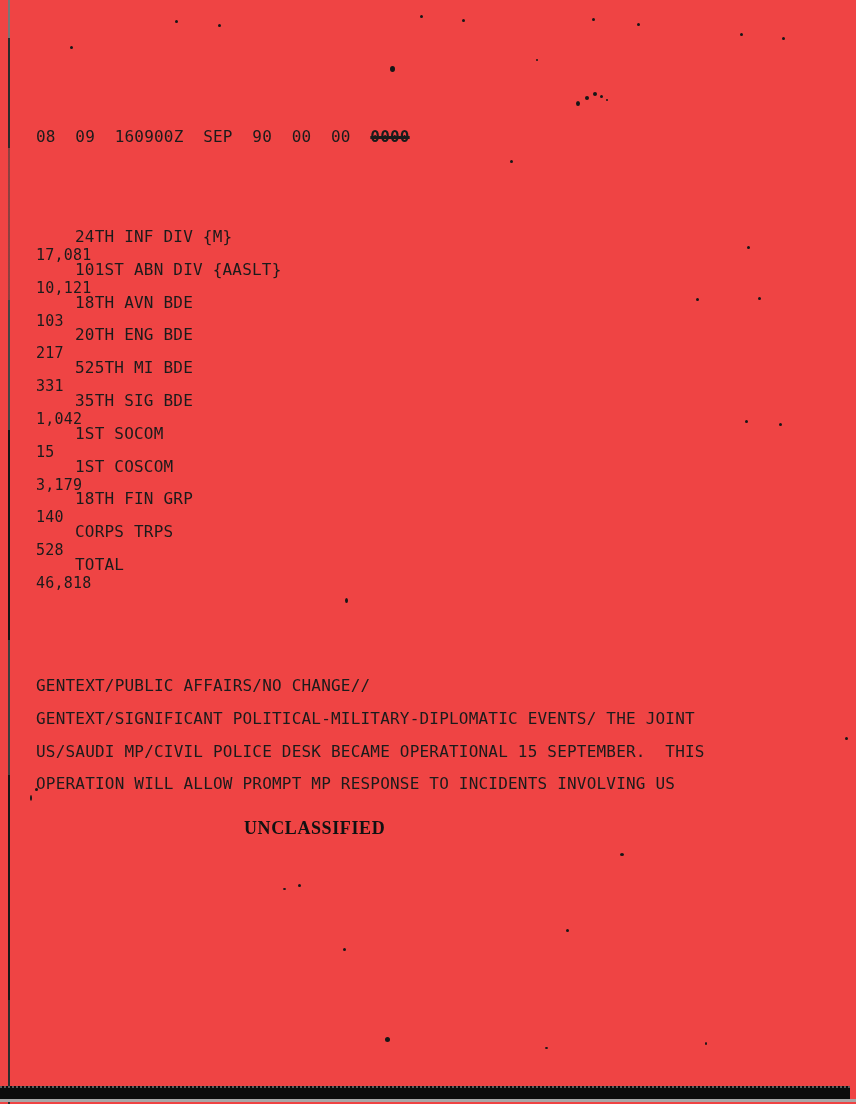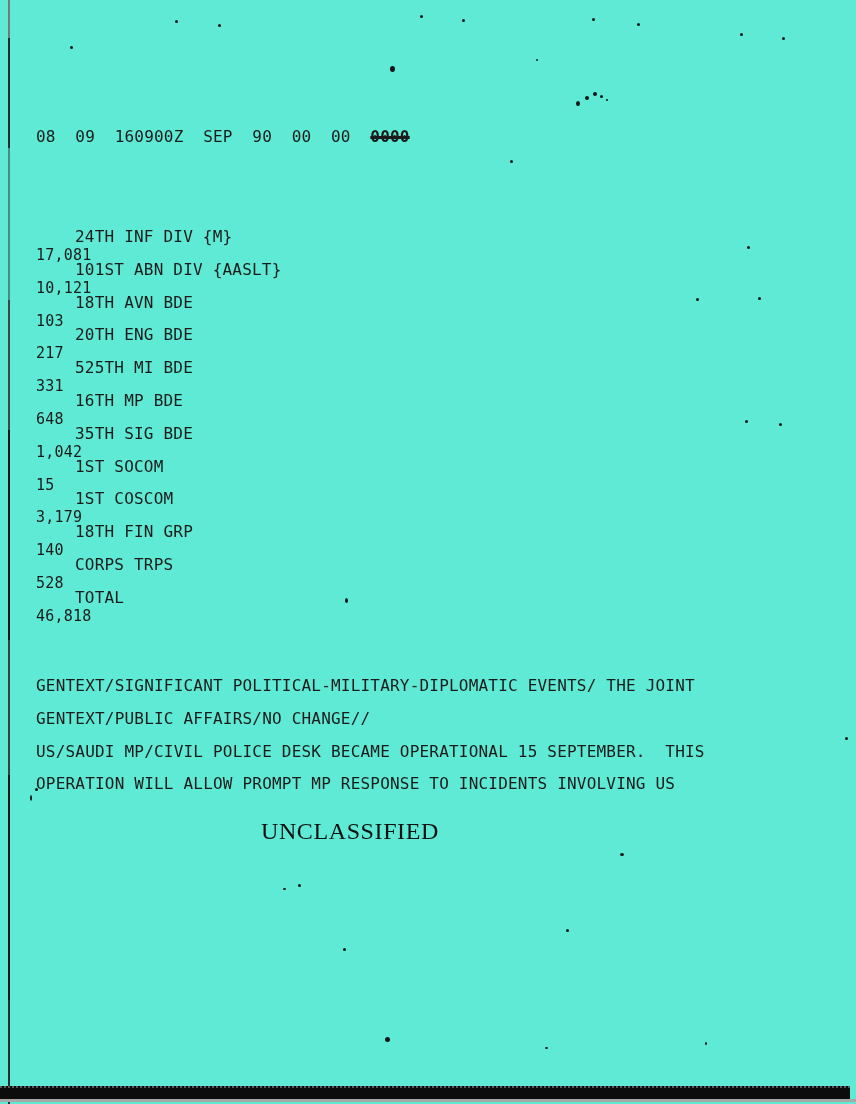--- a/index.html
+++ b/index.html
@@ -1,19 +1,19 @@
 <!DOCTYPE html>
 <html><head>
 <meta charset="utf-8">
 <style>
   html,body{margin:0;padding:0;background:#e8e8e8;}
   .page{
     position:relative;
     width:856px;height:1104px;
-    background:#5eead4;
+    background:#ef4444;
     overflow:hidden;
     font-family:"DejaVu Sans Mono", monospace;
     color:#1b1b1b;
   }
   .typed{white-space:pre;font-size:16px;letter-spacing:.2px;}
   .header-line{position:absolute;left:36px;top:127px;}
   .header-line .struck{
     font-weight:bold;
     text-decoration:line-through;
     text-decoration-thickness:2.5px;
@@ -24,23 +24,23 @@
   }
   .strength-table .row{
     height:32.8px;
     display:flex;justify-content:space-between;align-items:flex-start;flex-direction:column;
   }
   .strength-table .unit{white-space:pre;font-size:16px;letter-spacing:.2px;padding-left:39px;}
   .strength-table .value{white-space:pre;font-size:15px;letter-spacing:.2px;text-align:right;}
   .paragraphs{position:absolute;left:36px;top:676px;width:780px;}
   .paragraphs .line{height:32.8px;white-space:pre;font-size:16px;letter-spacing:.2px;}
   .classification{
-    position:absolute;left:261px;top:818px;
+    position:absolute;left:244px;top:818px;
     font-family:"Liberation Serif", serif;
-    font-weight:400;font-size:24px;letter-spacing:.6px;
+    font-weight:700;font-size:18px;letter-spacing:.6px;
     color:#111;
   }
   .edge-line{
     position:absolute;left:8px;top:0;width:2px;height:1104px;
     background:linear-gradient(to bottom,
       #777 0,#777 38px,
       #2a2a2a 38px,#2a2a2a 148px,
       rgba(60,60,60,.55) 148px,rgba(60,60,60,.55) 300px,
       #444 300px,#444 430px,
       #141414 430px,#141414 640px,
@@ -90,24 +90,20 @@
     <div class="row">
       <span class="unit">20TH ENG BDE</span>
       <span class="value">217</span>
     </div>
 
     <div class="row">
       <span class="unit">525TH MI BDE</span>
       <span class="value">331</span>
     </div>
 
-    <div class="row">
-      <span class="unit">16TH MP BDE</span>
-      <span class="value">648</span>
-    </div>
 
     <div class="row">
       <span class="unit">35TH SIG BDE</span>
       <span class="value">1,042</span>
     </div>
 
     <div class="row">
       <span class="unit">1ST SOCOM</span>
       <span class="value">15</span>
     </div>
@@ -127,23 +123,23 @@
       <span class="value">528</span>
     </div>
 
     <div class="row">
       <span class="unit">TOTAL</span>
       <span class="value">46,818</span>
     </div>
   </div>
 
   <div class="paragraphs" id="paragraphs">
+    <div class="line">GENTEXT/PUBLIC AFFAIRS/NO CHANGE//</div>
+
     <div class="line">GENTEXT/SIGNIFICANT POLITICAL-MILITARY-DIPLOMATIC EVENTS/ THE JOINT</div>
-
-    <div class="line">GENTEXT/PUBLIC AFFAIRS/NO CHANGE//</div>
 
     <div class="line">US/SAUDI MP/CIVIL POLICE DESK BECAME OPERATIONAL 15 SEPTEMBER.  THIS</div>
 
     <div class="line">OPERATION WILL ALLOW PROMPT MP RESPONSE TO INCIDENTS INVOLVING US</div>
   </div>
 
   <div class="classification">UNCLASSIFIED</div>
 
   <div class="bottom-bar"></div>
 

